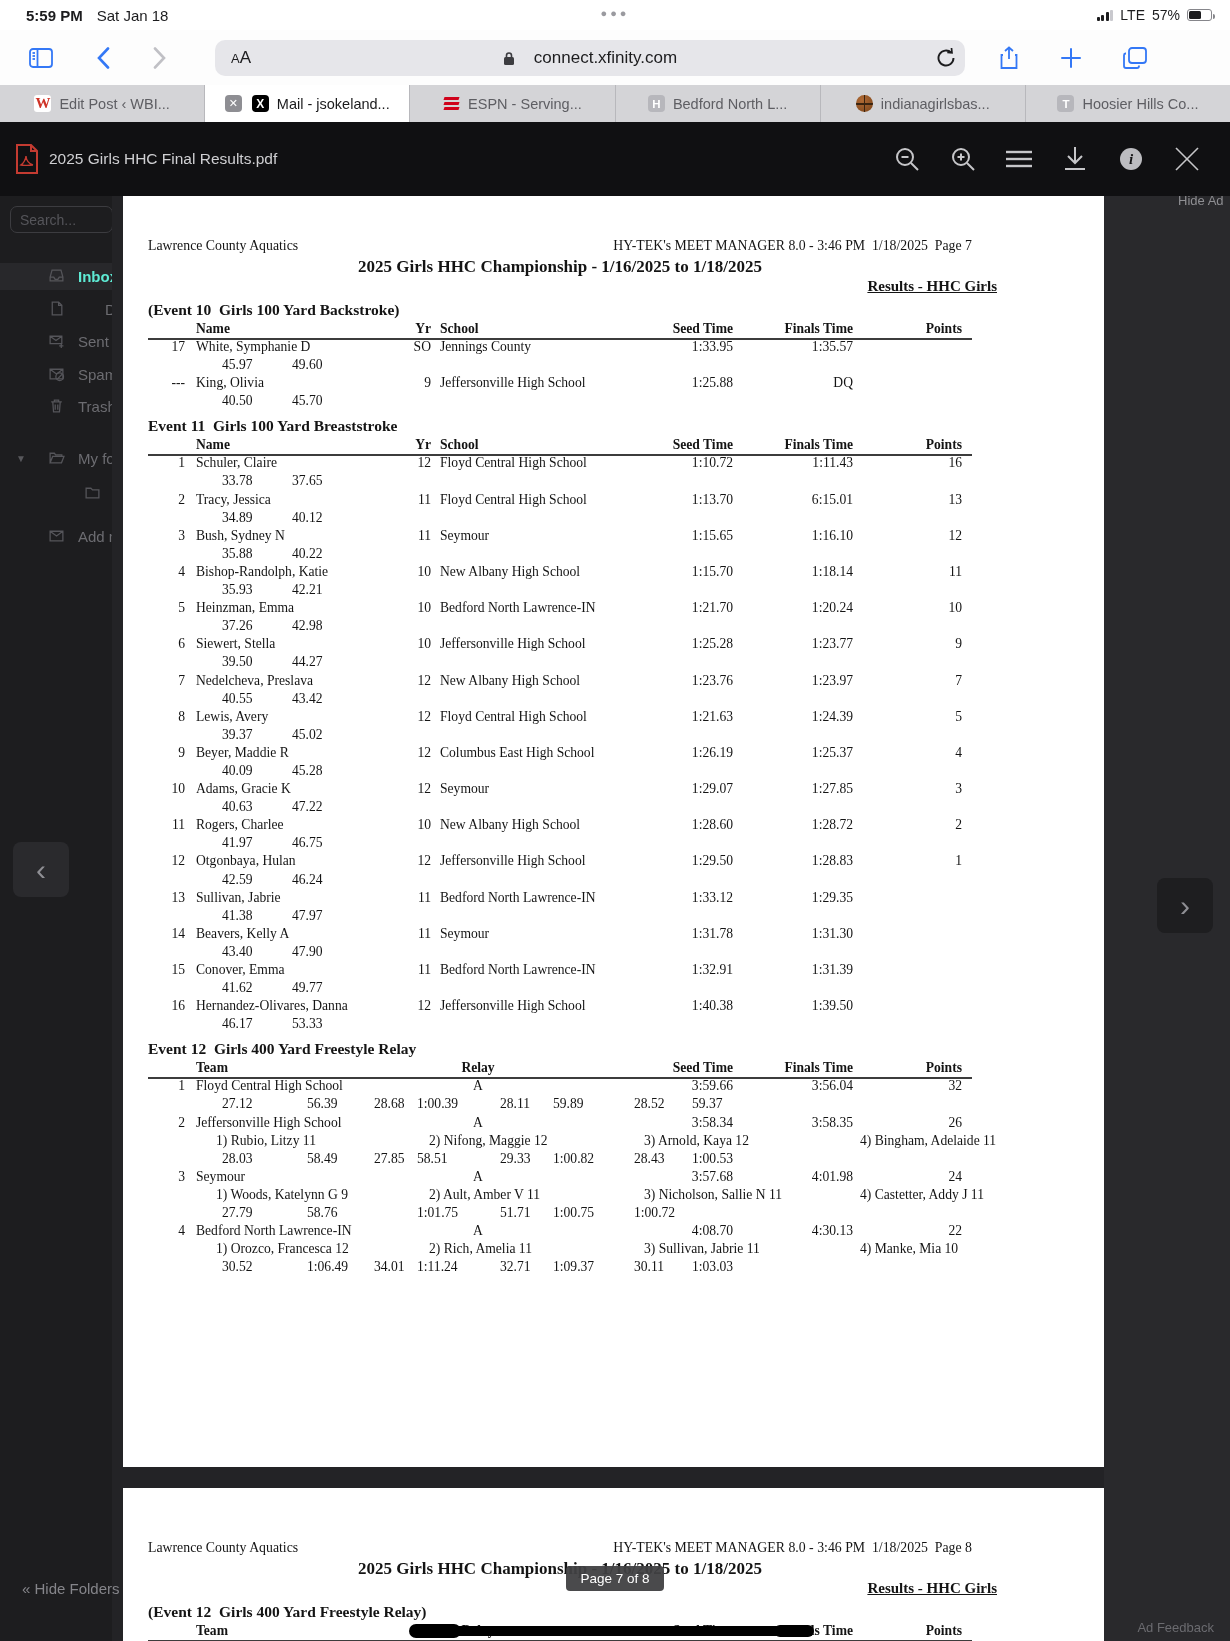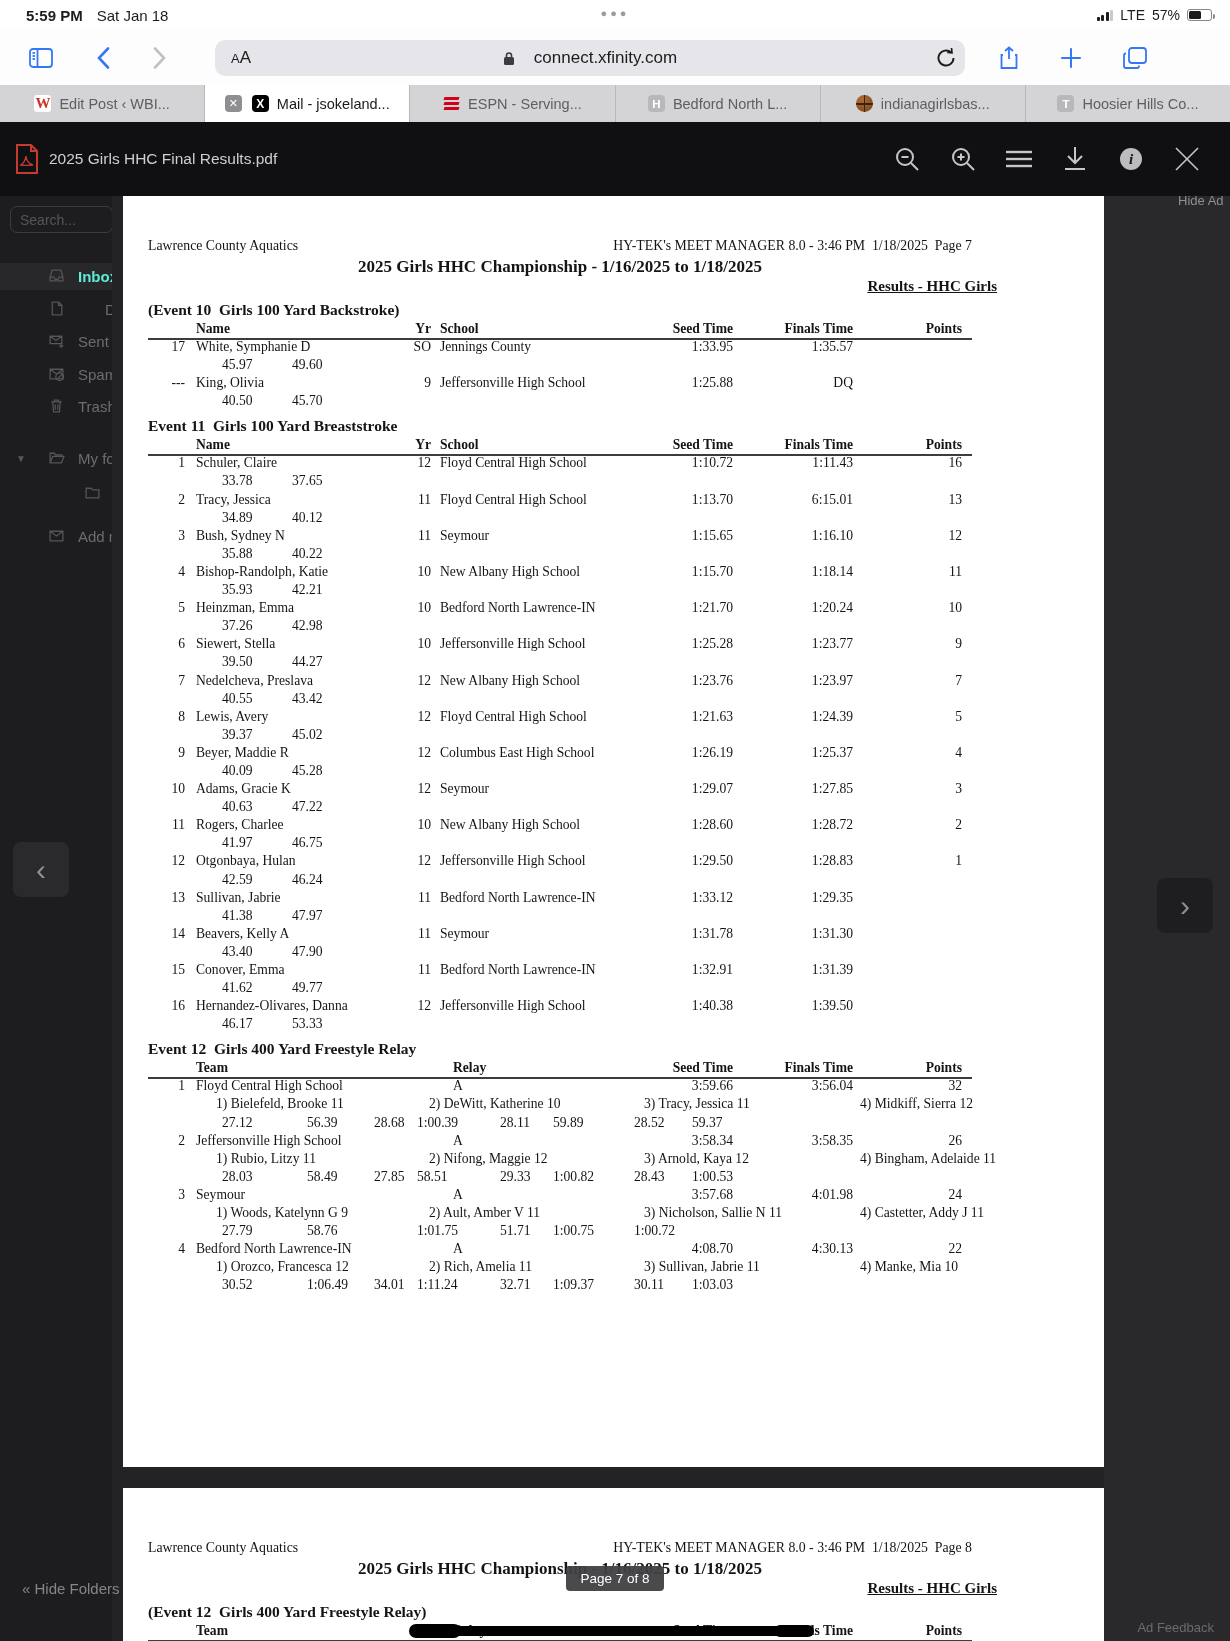--- a/index.html
+++ b/index.html
@@ -98,21 +98,21 @@
   .event-heading{margin:3px 0 0 25px;font-weight:bold;font-size:15.5px;height:20px;}
   .event-heading.gap{margin-top:6px;}
   .prow{position:relative;height:18.1px;white-space:nowrap;}
   .prow.hdr{height:18px;font-weight:bold;}
   .rule{position:absolute;left:25px;width:824px;bottom:-1px;border-bottom:2.2px solid #3c3c3c;}
   .cell{position:absolute;top:0;white-space:pre;}
   .c-rank{left:25px;width:37px;text-align:right;}
   .c-name{left:73px;}
   .c-yr{left:256px;width:52px;text-align:right;}
   .c-school{left:317px;}
-  .c-relay{left:330px;width:50px;}
+  .c-relay{left:330px;width:50px;text-align:center;}
   .c-seed{left:488px;width:122px;text-align:right;}
   .c-finals{left:606px;width:124px;text-align:right;}
   .c-pts{left:757px;width:82px;text-align:right;}
 
   .page-pill{position:absolute;left:566px;top:1566px;width:98px;height:25px;background:rgba(64,64,66,.95);
     color:#fff;font-size:13.5px;display:flex;align-items:center;justify-content:center;border-radius:4px;z-index:4;}
   .blackbar{position:absolute;left:290px;top:138px;width:395px;height:10px;background:#000;border-radius:6px;}
   .blackbar:before{content:"";position:absolute;left:-4px;top:-2px;width:52px;height:14px;background:#000;border-radius:7px;}
   .blackbar:after{content:"";position:absolute;right:-6px;top:-1px;width:40px;height:12px;background:#000;border-radius:7px;}
 </style>
@@ -661,26 +661,20 @@
           <div class="entry">
             <div class="prow">
               <span class="cell c-rank">1</span>
               <span class="cell c-name">Floyd Central High School</span>
               <span class="cell c-relay">A</span>
               <span class="cell c-seed">3:59.66</span>
               <span class="cell c-finals">3:56.04</span>
               <span class="cell c-pts">32</span>
             </div>
             <div class="prow">
-              <span class="cell " style="left: 93px;">1) Bielefeld, Brooke 11</span>
-              <span class="cell " style="left: 306px;">2) DeWitt, Katherine 10</span>
-              <span class="cell " style="left: 521px;">3) Tracy, Jessica 11</span>
-              <span class="cell " style="left: 737px;">4) Midkiff, Sierra 12</span>
-            </div>
-            <div class="prow">
               <span class="cell " style="left: 99px;">27.12</span>
               <span class="cell " style="left: 184px;">56.39</span>
               <span class="cell " style="left: 251px;">28.68</span>
               <span class="cell " style="left: 294px;">1:00.39</span>
               <span class="cell " style="left: 377px;">28.11</span>
               <span class="cell " style="left: 430px;">59.89</span>
               <span class="cell " style="left: 511px;">28.52</span>
               <span class="cell " style="left: 569px;">59.37</span>
             </div>
           </div>

